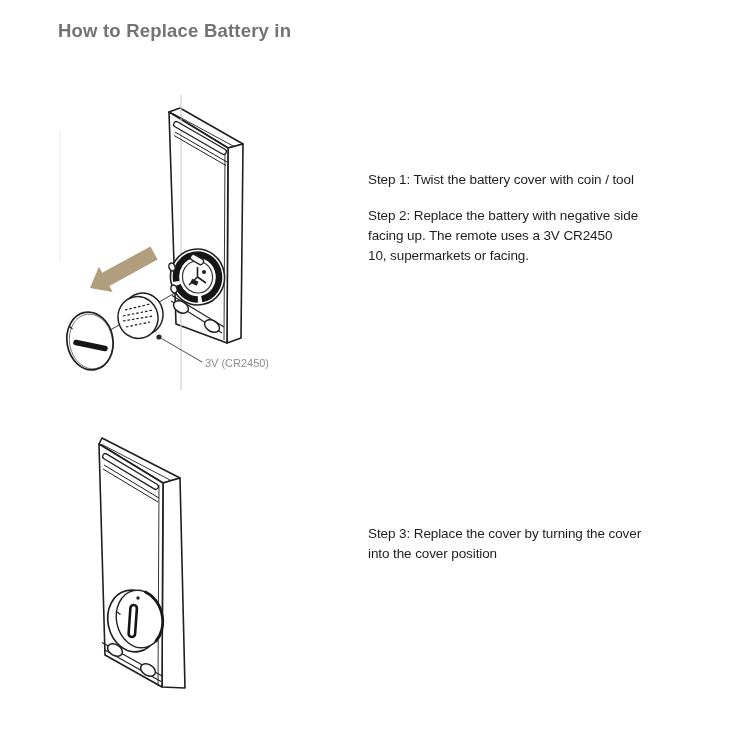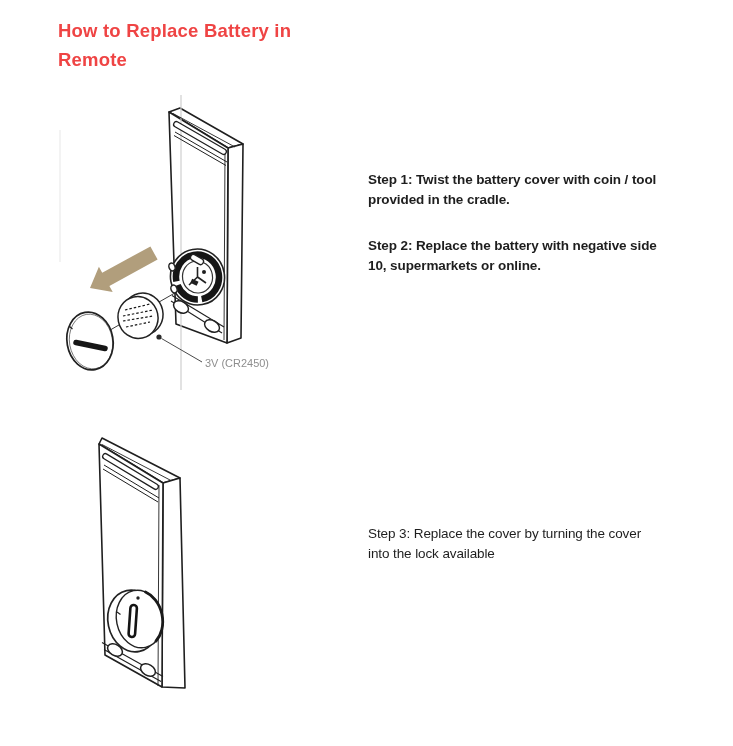--- a/index.html
+++ b/index.html
@@ -2,41 +2,40 @@
 <html><head>
 <meta charset="utf-8">
 <style>
   html,body{margin:0;padding:0;}
   body{
     width:733px;height:746px;background:#ffffff;position:relative;overflow:hidden;
     font-family:"Liberation Sans","DejaVu Sans",sans-serif;color:#1e1e1e;
   }
   .doc-title{
     position:absolute;left:58px;top:16px;
-    font-size:18.5px;font-weight:700;line-height:29px;color:#ef4444;letter-spacing:.2px;
+    font-size:18.5px;font-weight:700;line-height:29px;color:#737373;letter-spacing:.2px;
   }
   .step-block{
     position:absolute;left:368px;width:312px;
     font-size:13.5px;line-height:20px;color:#1e1e1e;letter-spacing:-.1px;
   }
-  .step-block .para + .para{margin-top:26px;}
+  .step-block .para + .para{margin-top:16px;}
   .tline{white-space:nowrap;}
-  #steps-12{top:170px;font-weight:bold;}
+  #steps-12{top:170px;}
   #step-3{top:524px;}
   .fig{position:absolute;}
   #fig1{left:44px;top:90px;}
   #fig2{left:75px;top:428px;}
   svg{display:block;}
 </style>
 </head>
 <body>
 
 <div class="doc-title">
   <div class="tline">How to Replace Battery in</div>
-  <div class="tline">Remote</div>
 </div>
 
 <figure class="fig" id="fig1" style="margin:0;">
 <svg width="240" height="310" viewBox="0 0 240 310">
 
   <line x1="16" y1="40" x2="16" y2="172" stroke="#ededed" stroke-width="1.3"></line>
 
   <g fill="#ffffff" stroke="#1f1f1f" stroke-width="1.6" stroke-linejoin="round">
     <polygon points="125,22 136,18 199,54 184,58"></polygon>
     <polygon points="184,58 199,54 197,248 183,253"></polygon>
@@ -96,25 +95,25 @@
     <circle cx="115" cy="247" r="2.6" fill="#2a2a2a"></circle>
     <line x1="117.5" y1="248.5" x2="158" y2="272" stroke="#4a4a4a" stroke-width="1"></line>
     <text x="161" y="276.5" font-size="11.5" textLength="64" lengthAdjust="spacingAndGlyphs" fill="#8e8e8e">3V (CR2450)</text>
   </g>
 </svg>
 </figure>
 
 <div class="step-block" id="steps-12">
   <div class="para">
     <div class="tline">Step 1: Twist the battery cover with coin / tool</div>
-    <div class="tline">provided in the cradle.</div>
   </div>
   <div class="para">
     <div class="tline">Step 2: Replace the battery with negative side</div>
-    <div class="tline">10, supermarkets or online.</div>
+    <div class="tline">facing up. The remote uses a 3V CR2450</div>
+    <div class="tline">10, supermarkets or facing.</div>
   </div>
 </div>
 
 <figure class="fig" id="fig2" style="margin:0;">
 <svg width="125" height="272" viewBox="0 0 125 272">
   <g fill="#ffffff" stroke="#1f1f1f" stroke-width="1.6" stroke-linejoin="round">
     <polygon points="24,16 27,10 105,50 88,55"></polygon>
     <polygon points="88,55 105,50 110,260 87,259"></polygon>
     <polygon points="24,16 88,55 87,259 30,227"></polygon>
   </g>
@@ -138,15 +137,15 @@
     <rect x="54.5" y="177" width="6.5" height="32" rx="3.2" transform="rotate(4 58 193)" fill="#ffffff" stroke="#141414" stroke-width="2.6"></rect>
     <circle cx="63" cy="170" r="1.7" fill="#222222"></circle>
     <line x1="42" y1="184" x2="45.5" y2="186.5" stroke="#222222" stroke-width="1.2"></line>
   </g>
 </svg>
 </figure>
 
 <div class="step-block" id="step-3">
   <div class="para">
     <div class="tline">Step 3: Replace the cover by turning the cover</div>
-    <div class="tline">into the lock available</div>
+    <div class="tline">into the cover position</div>
   </div>
 </div>
 
 </body></html>

